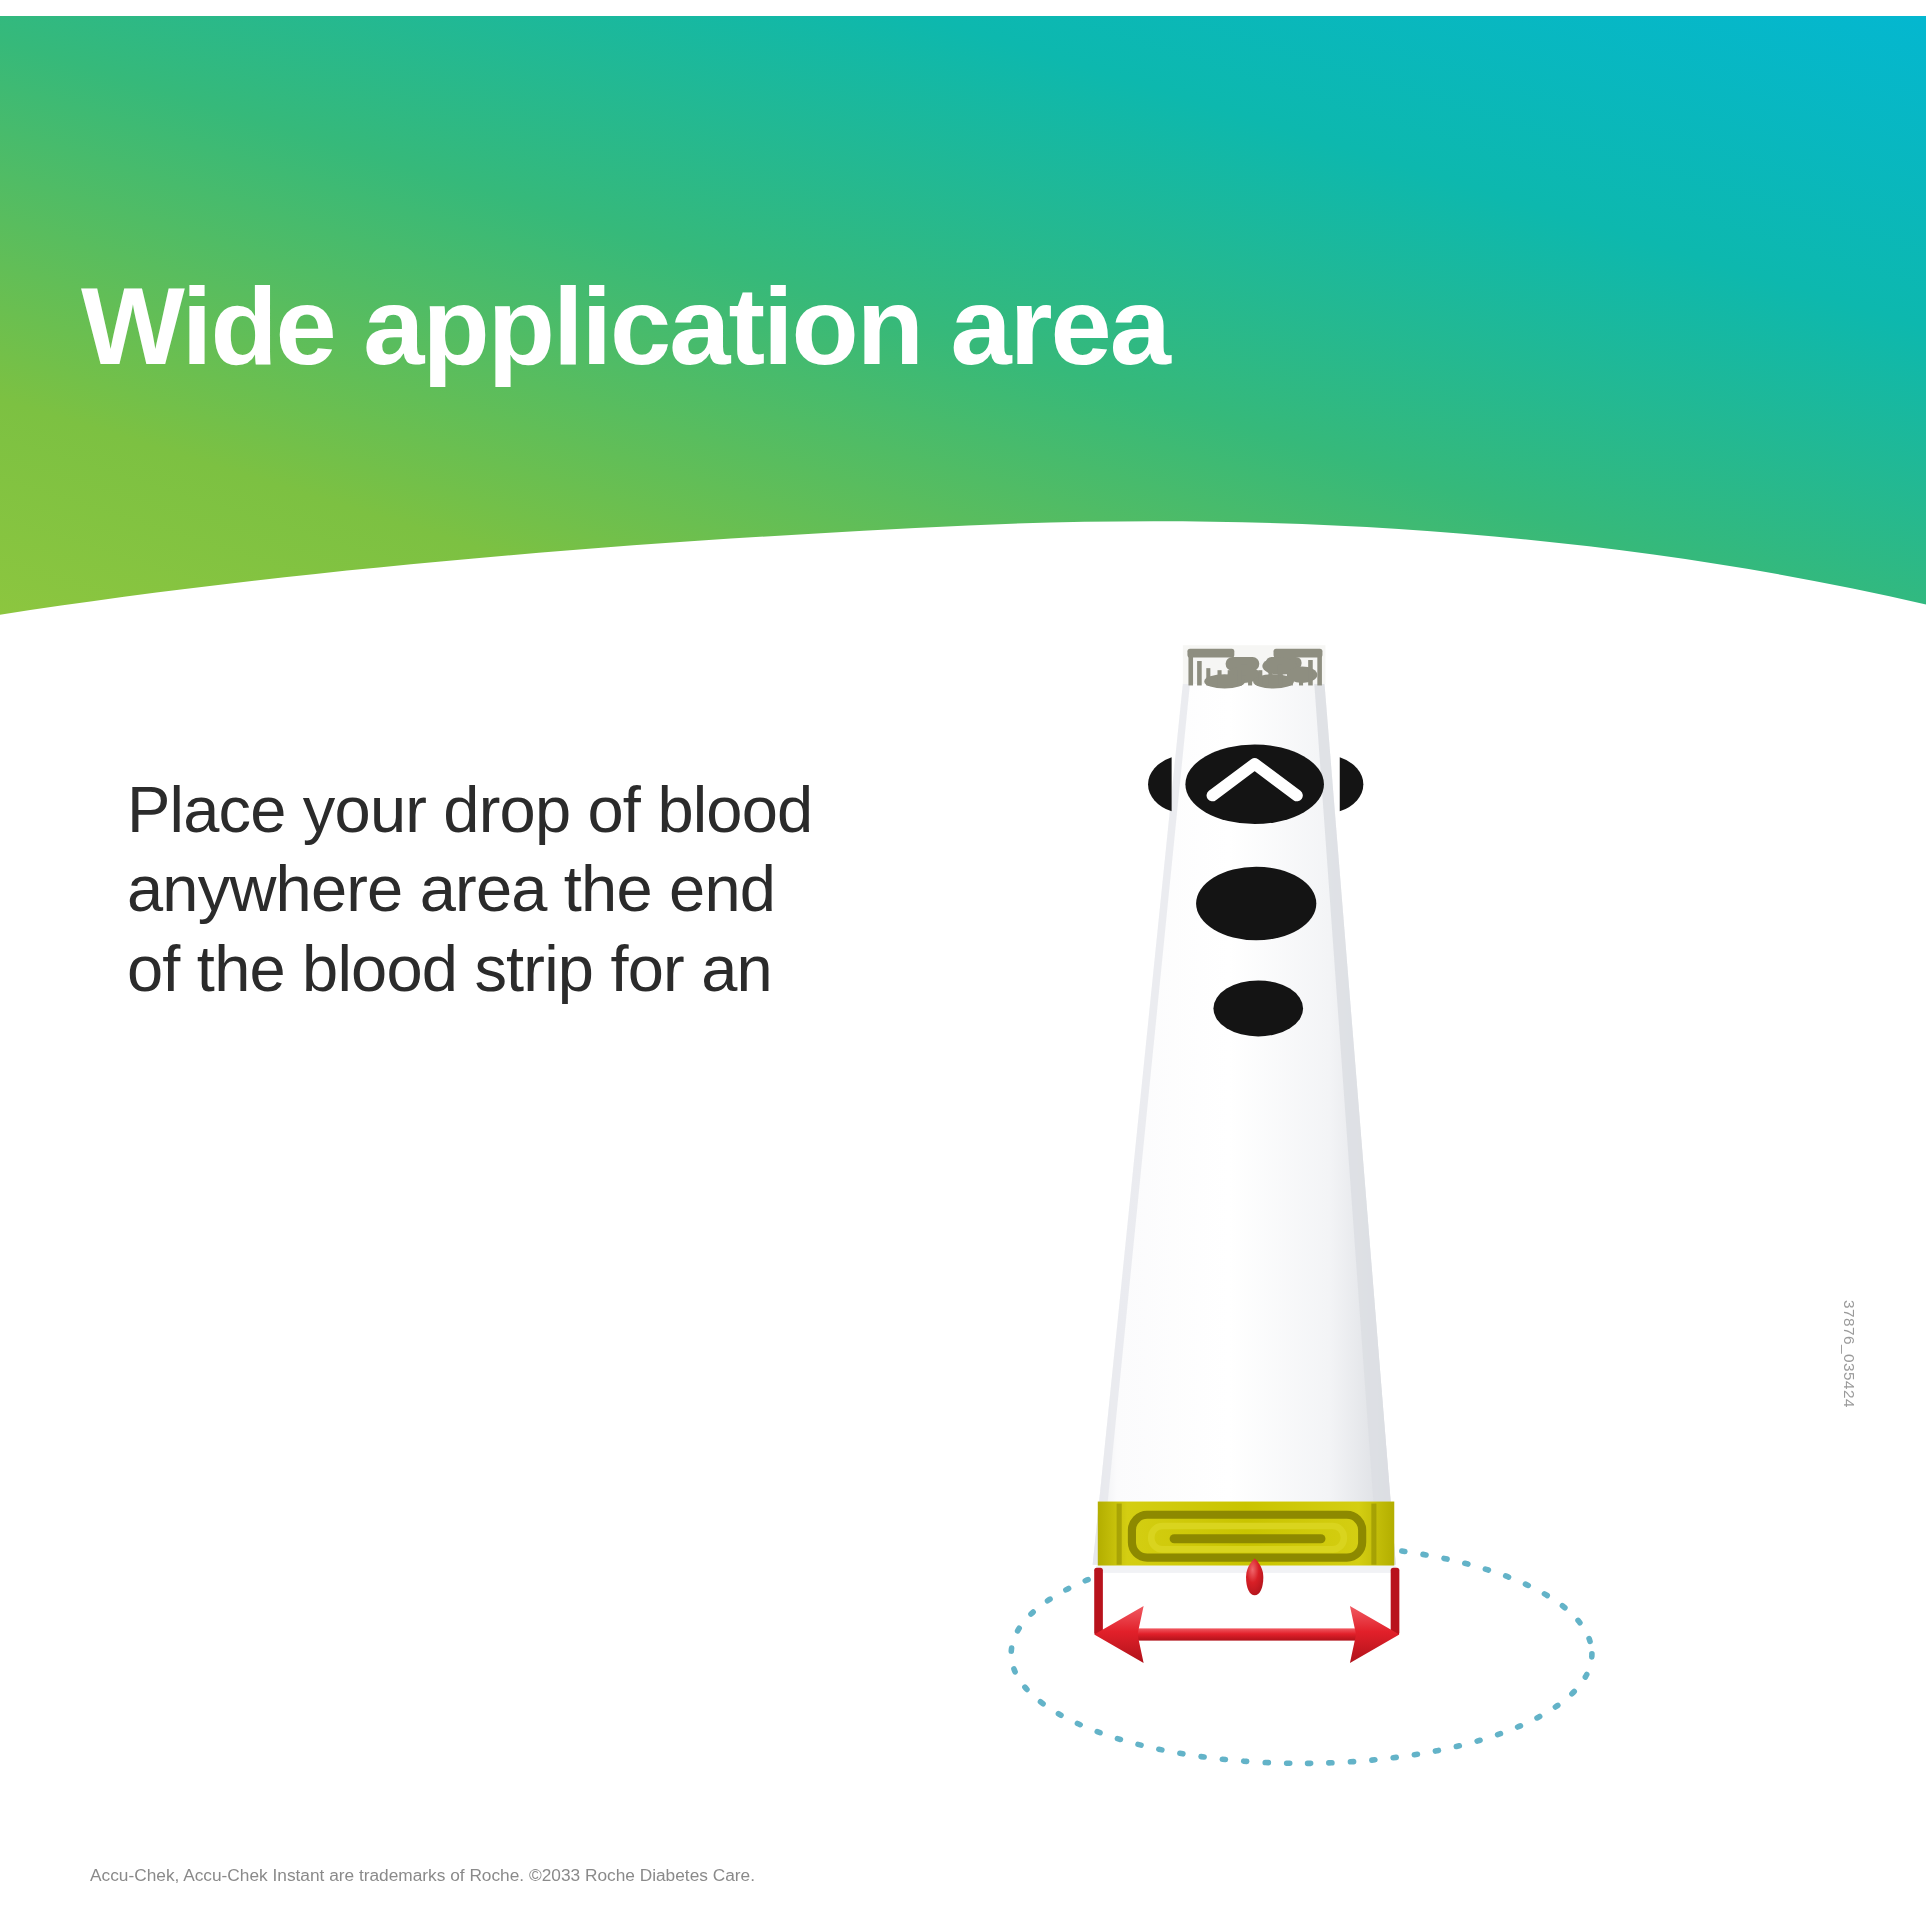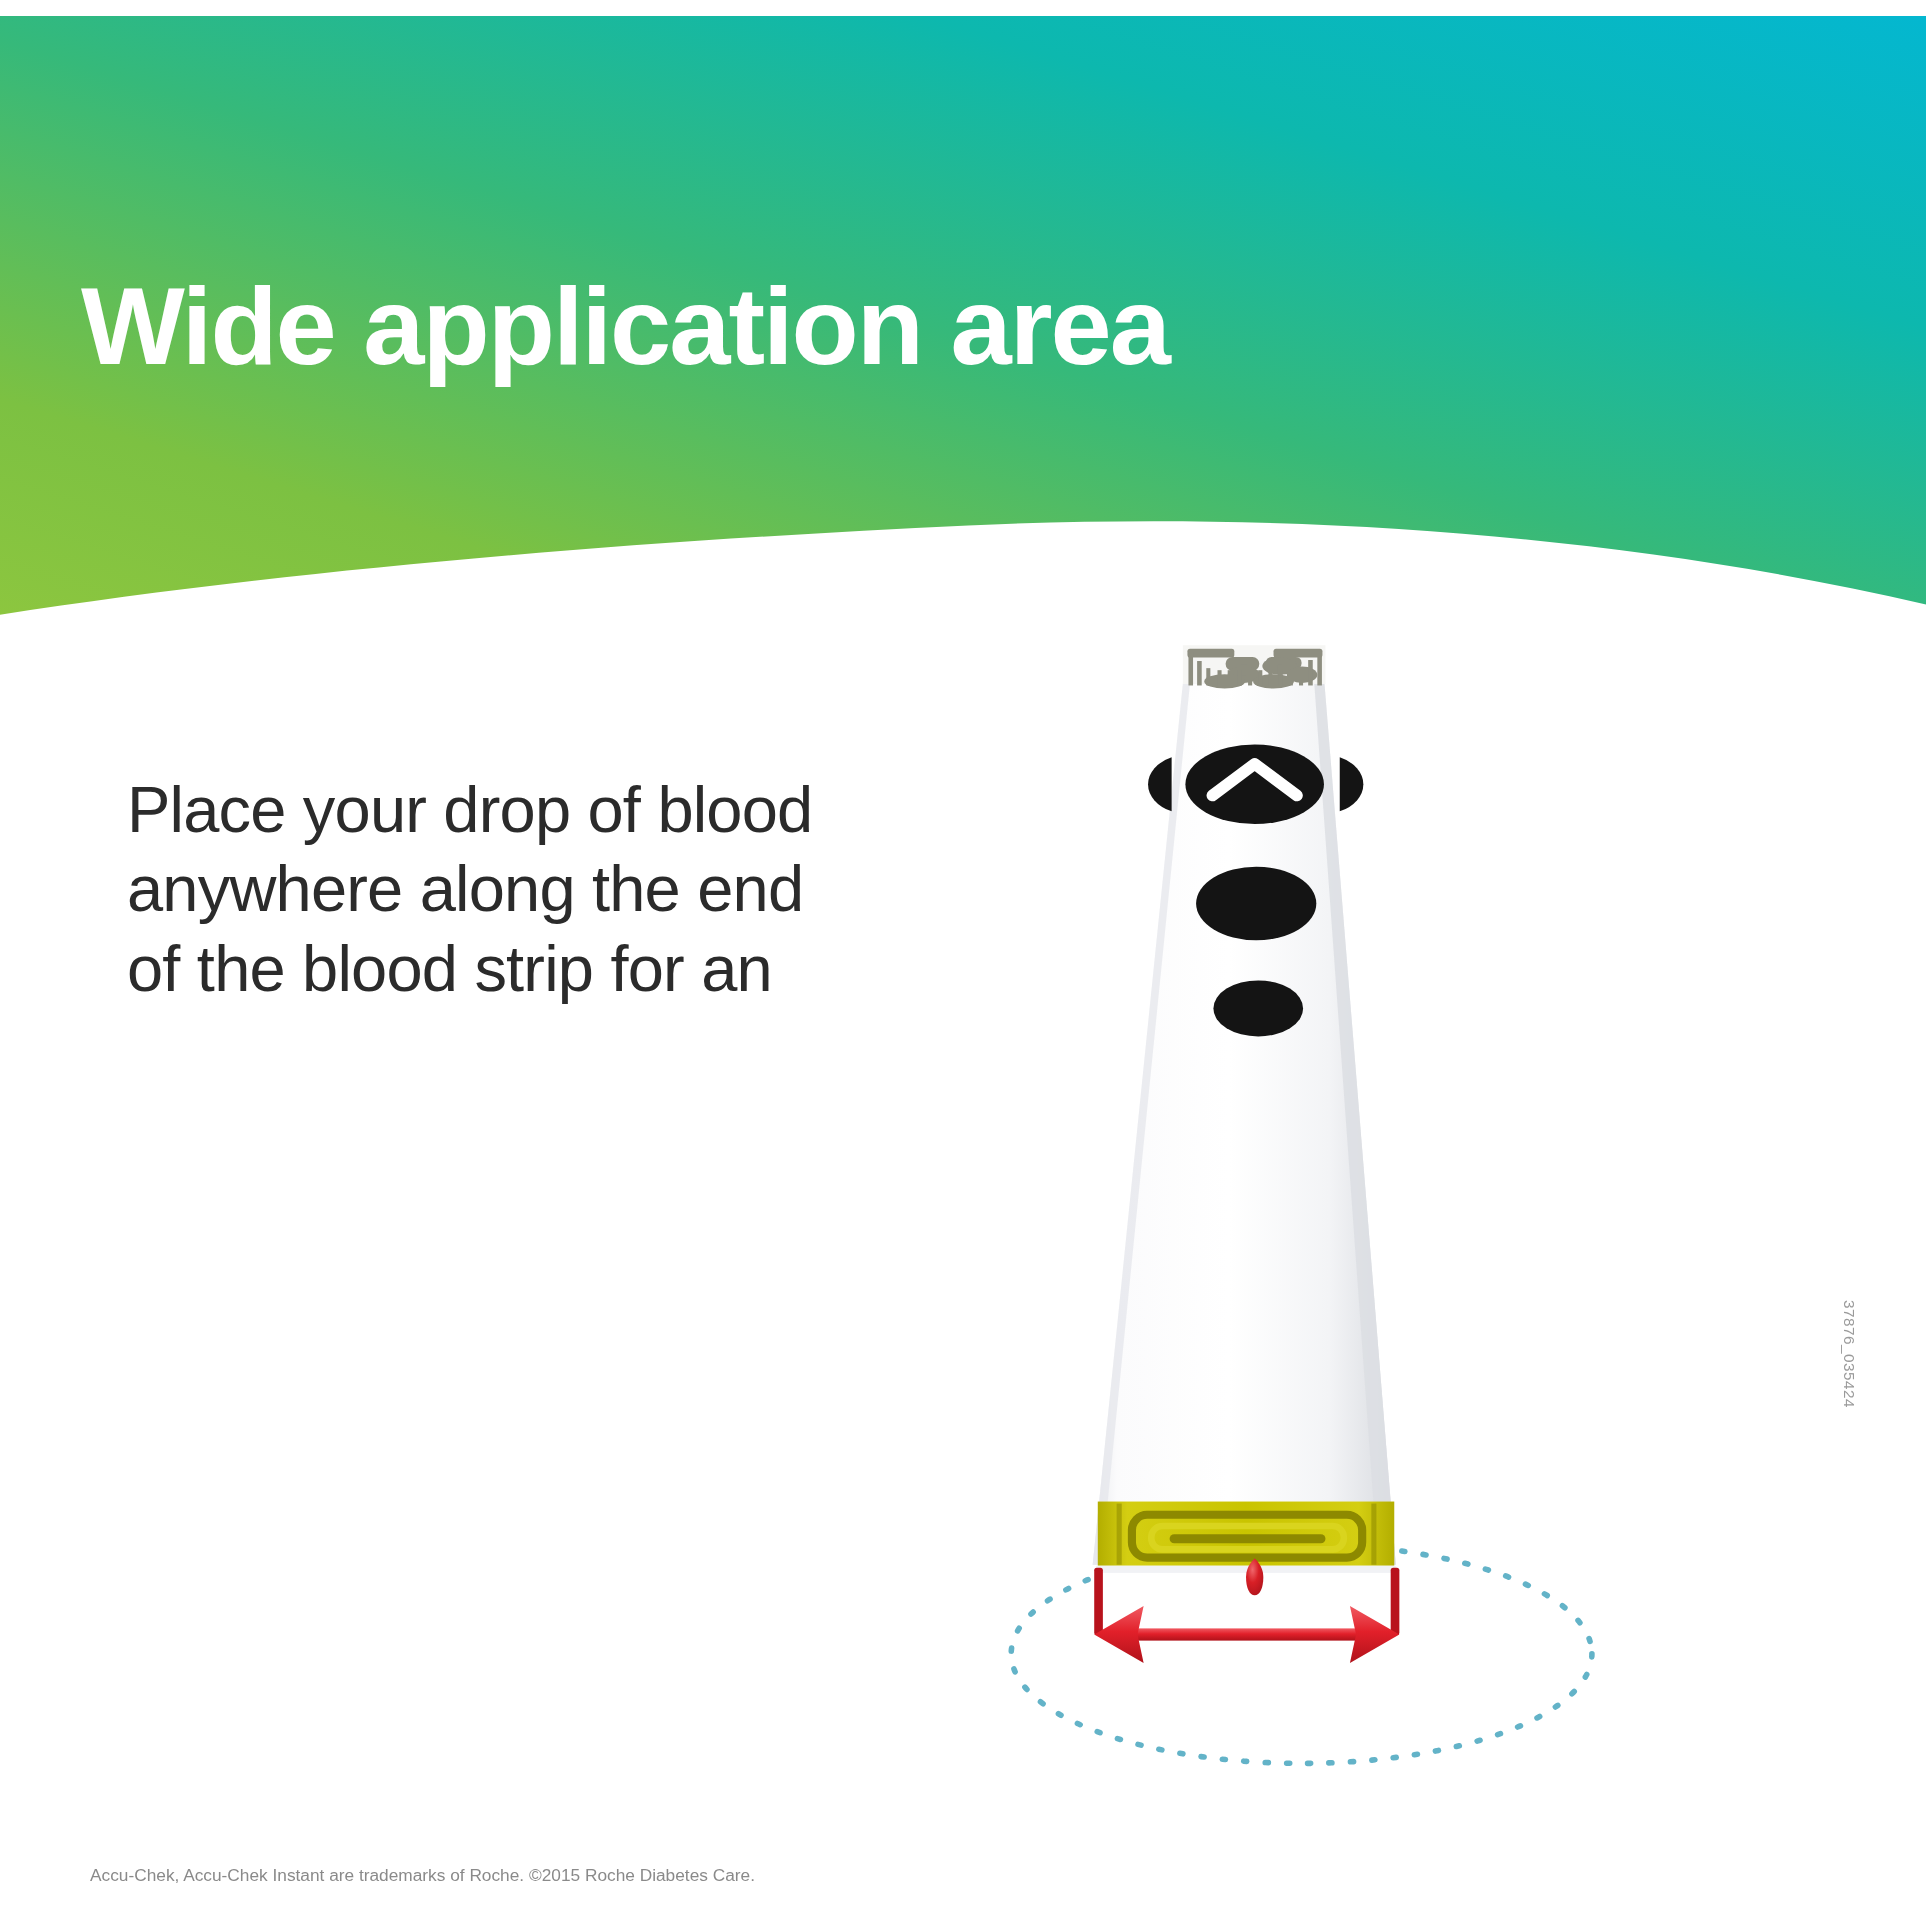--- a/index.html
+++ b/index.html
@@ -106,21 +106,21 @@
           <stop offset="100%" stop-color="#04B7D0"></stop>
         </linearGradient>
       </defs>
       <path d="M0,0 L3780,0 L3780,1155 C3200,1020 2550,970 1900,1000 C1150,1035 520,1095 0,1175 Z" fill="url(#bannerGrad)"></path>
     </svg>
     <div id="header-title">Wide application area</div>
   </div>
 
   <div id="body-copy">
     <span class="ln">Place your drop of blood</span>
-    <span class="ln">anywhere along the end</span>
+    <span class="ln">anywhere area the end</span>
     <span class="ln">of the blood strip for an</span>
   </div>
 
   <div id="strip-illustration">
     <svg width="866" height="1223" viewBox="0 0 1700 2400" xmlns="http://www.w3.org/2000/svg">
       <defs>
         <linearGradient id="stripFace" x1="0" y1="0" x2="1" y2="0">
           <stop offset="0%" stop-color="#e9eaee"></stop>
           <stop offset="8%" stop-color="#fbfbfc"></stop>
           <stop offset="45%" stop-color="#ffffff"></stop>
@@ -230,16 +230,16 @@
 
         <path d="M448,1997 L545,1941 L533,1997 L545,2053 Z" fill="url(#arrowGrad)"></path>
 
         <path d="M1047,1997 L950,1941 L962,1997 L950,2053 Z" fill="url(#arrowGrad)"></path>
       </g>
     </svg>
   </div>
 
   <div id="side-code">37876_035424</div>
 
-  <div id="footer-legal">Accu-Chek, Accu-Chek Instant are trademarks of Roche. ©2015 Roche Diabetes Care.</div>
+  <div id="footer-legal">Accu-Chek, Accu-Chek Instant are trademarks of Roche. ©2033 Roche Diabetes Care.</div>
 
 </div>
 
 
 </body></html>

